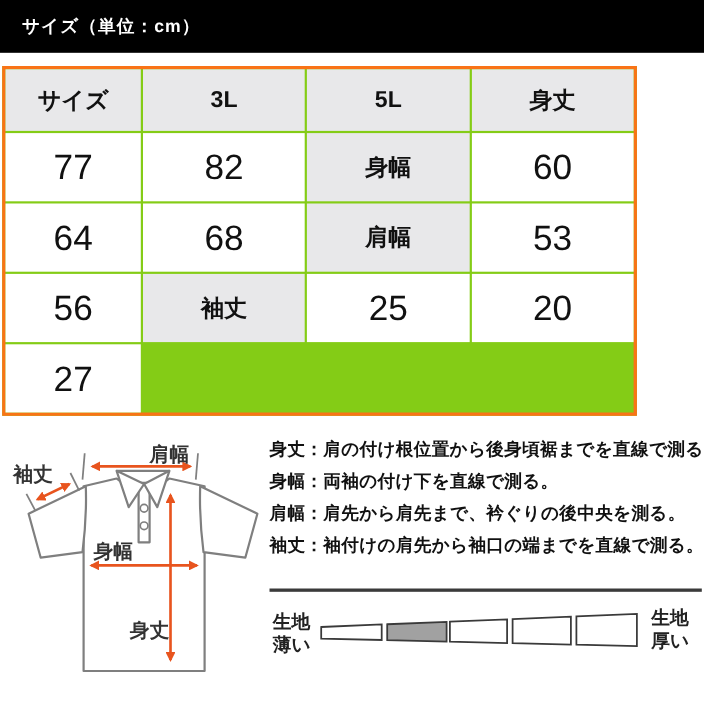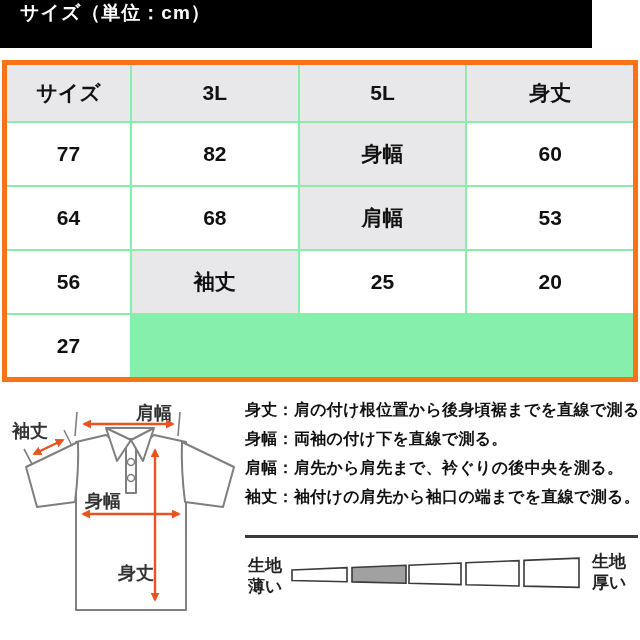--- a/index.html
+++ b/index.html
@@ -2,42 +2,42 @@
 <html><head>
 <meta charset="utf-8">
 <style>
   html,body { margin:0; padding:0; }
   body {
     width:640px; height:640px; position:relative; background:#ffffff;
     font-family:"Liberation Sans","DejaVu Sans",sans-serif;
     overflow:hidden;
   }
   .header-bar {
-    position:absolute; left:0; top:0; width:592px; height:48px;
+    position:absolute; left:0; top:0; width:640px; height:48px;
     background:#000000; color:#ffffff;
-    display:flex; align-items:flex-start;
+    display:flex; align-items:center;
     padding-left:20px; box-sizing:border-box;
-    font-size:19px; font-weight:bold; letter-spacing:1px;
+    font-size:16px; font-weight:bold; letter-spacing:1px;
   }
   .size-table {
-    position:absolute; left:2px; top:60px; width:636px;
+    position:absolute; left:2px; top:60px; width:577px;
     box-sizing:border-box;
-    border:5px solid #f97316; background:#86efac;
+    border:3px solid #f97316; background:#84cc16;
     display:grid;
     grid-template-columns:123px 1fr 1fr 1fr;
     grid-template-rows:56px 62px 62px 62px 62px;
     gap:2px;
   }
   .cell {
     display:flex; align-items:center; justify-content:center;
     background:#ffffff; color:#111111;
   }
   .cell.hdr    { background:#e8e8ea; font-weight:bold; font-size:21px; }
   .cell.rowhdr { background:#e8e8ea; font-weight:bold; font-size:21px; }
-  .cell.val    { font-size:21px; font-weight:bold; }
+  .cell.val    { font-size:32px; font-weight:normal; }
   .shirt-diagram { position:absolute; left:0; top:390px; }
   .notes {
     position:absolute; left:245px; top:401px; width:392px;
   }
   .note-line {
     font-size:16px; font-weight:bold; color:#111111;
     line-height:17px; margin-bottom:12px; letter-spacing:0.3px;
     white-space:nowrap;
   }
   .divider {

